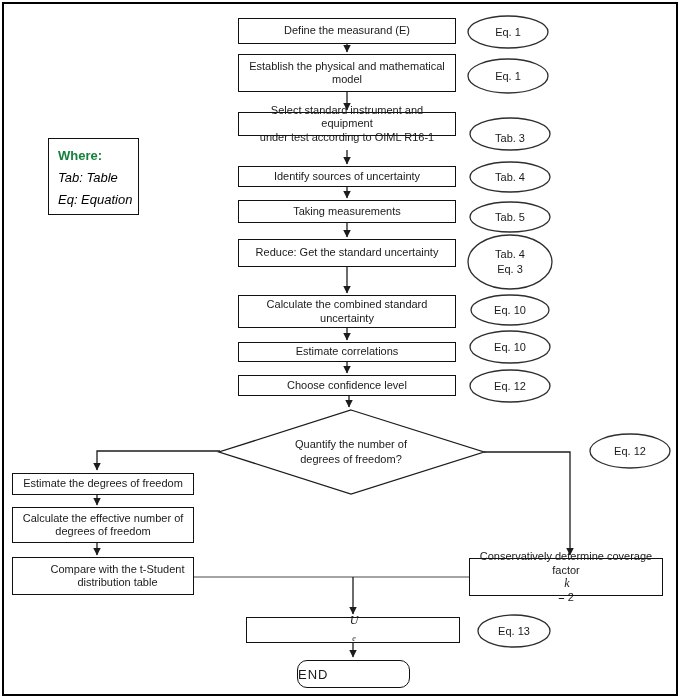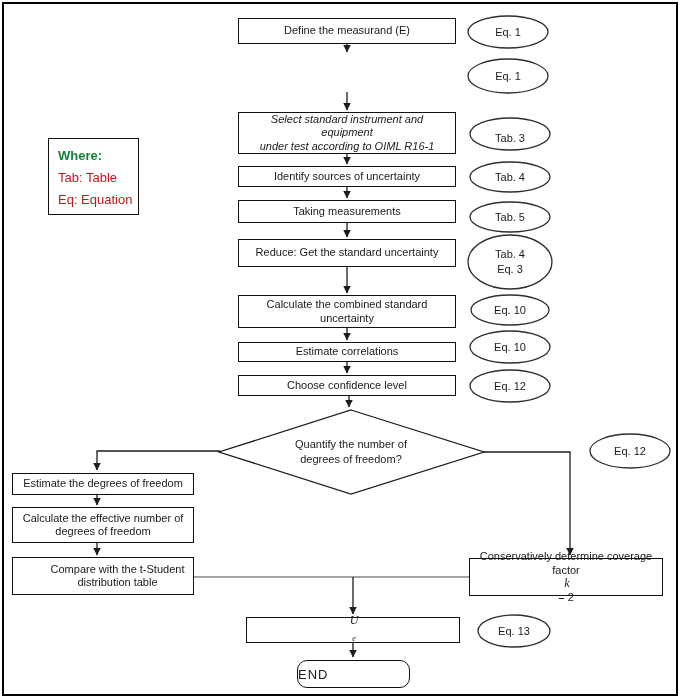--- a/index.html
+++ b/index.html
@@ -21,21 +21,21 @@
   .lbl{
     position:absolute;display:flex;flex-direction:column;align-items:center;justify-content:center;
     text-align:center;font-size:11px;line-height:15px;background:transparent;
   }
   .legend{
     position:absolute;left:48px;top:138px;width:91px;height:77px;
     box-sizing:border-box;border:1.5px solid #111;background:#fff;
     padding:6px 0 0 9px;font-size:13px;line-height:22px;text-align:left;
   }
   .legend .title{font-weight:bold;color:#15803d;}
-  .legend .item{color:#b91c1c;}
+  .legend .item{color:#000000;font-style:italic;}
   .dlabel{
     position:absolute;left:286px;top:430px;width:130px;height:44px;
     display:flex;align-items:center;justify-content:center;text-align:center;
     font-size:11px;line-height:15px;
   }
   .endbox{
     position:absolute;left:297px;top:660px;width:113px;height:28px;
     box-sizing:border-box;border:1.6px solid #111;border-radius:10px;background:#fff;
     display:flex;align-items:center;
     font-size:13px;letter-spacing:1px;
@@ -93,21 +93,25 @@
 
   <div class="legend">
     <div class="title">Where:</div>
     <div class="item">Tab: Table</div>
     <div class="item">Eq: Equation</div>
   </div>
 
   <div class="box" style="left:238px;top:18px;width:218px;height:26px;">
     <span>Define the measurand (E)</span>
   </div>
-  <div class="box" style="left:238px;top:112px;width:218px;height:42px;font-style:italic;">
+  <div class="box" style="left:238px;top:54px;width:218px;height:38px;">
+    <span>Establish the physical and mathematical</span>
+    <span>model</span>
+  </div>
+  <div class="box" style="left:238px;top:112px;width:218px;height:24px;">
     <span>Select standard instrument and equipment</span>
     <span>under test according to OIML R16-1</span>
   </div>
   <div class="box" style="left:238px;top:166px;width:218px;height:21px;">
     <span>Identify sources of uncertainty</span>
   </div>
   <div class="box" style="left:238px;top:200px;width:218px;height:23px;">
     <span>Taking measurements</span>
   </div>
   <div class="box" style="left:238px;top:239px;width:218px;height:28px;">

